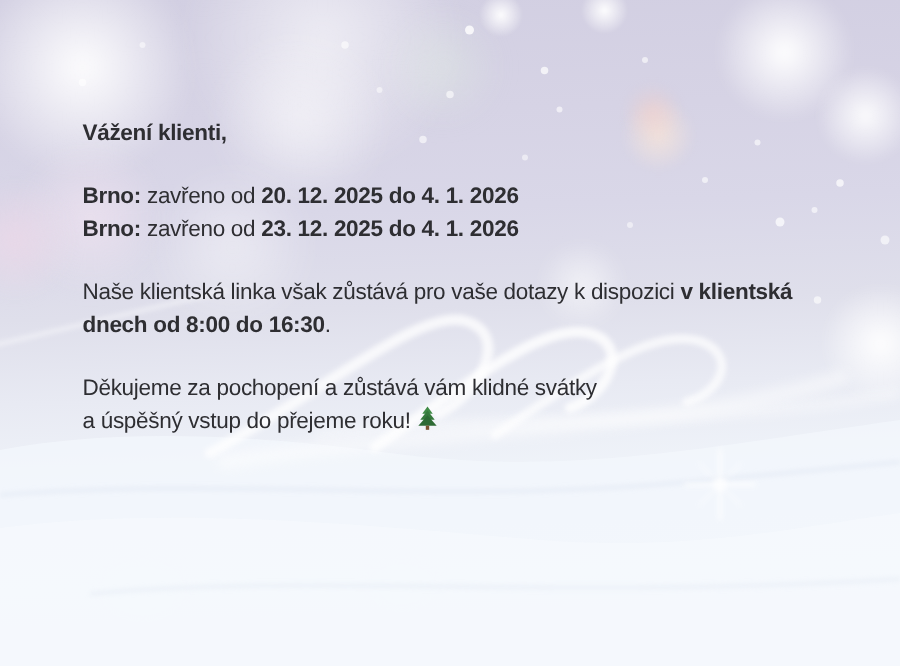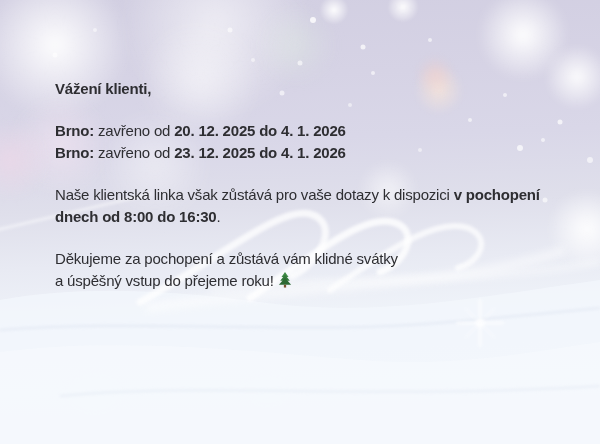--- a/index.html
+++ b/index.html
@@ -143,21 +143,21 @@
       <span class="bold line">Vážení klienti,</span>
     </p>
 
 
     <p>
       <span class="line" style="display:block"><strong>Brno:</strong><span> zavřeno od </span><strong>20. 12. 2025 do 4. 1. 2026</strong></span>
       <span class="line" style="display:block"><strong>Brno:</strong><span> zavřeno od </span><strong>23. 12. 2025 do 4. 1. 2026</strong></span>
     </p>
 
     <p>
-      <span class="line" style="display:block"><span>Naše klientská linka však zůstává pro vaše dotazy k dispozici </span><strong>v pochopení</strong></span>
+      <span class="line" style="display:block"><span>Naše klientská linka však zůstává pro vaše dotazy k dispozici </span><strong>v klientská</strong></span>
       <span class="line" style="display:block"><strong>dnech od 8:00 do 16:30</strong><span>.</span></span>
     </p>
 
     <p>
       <span class="line" style="display:block">Děkujeme za pochopení a zůstává vám klidné svátky</span>
       <span class="line" style="display:block"><span>a úspěšný vstup do přejeme roku!</span><svg class="tree-svg" width="14" height="17" viewBox="0 0 16 19">
             <polygon points="8,1 12,6.5 4,6.5" fill="#3f8a46"></polygon>
             <polygon points="8,4 13.5,11 2.5,11" fill="#35793c"></polygon>
             <polygon points="8,7.5 15,15.5 1,15.5" fill="#2d6a34"></polygon>
             <rect x="6.7" y="15.5" width="2.6" height="3.2" fill="#7a5230"></rect>

